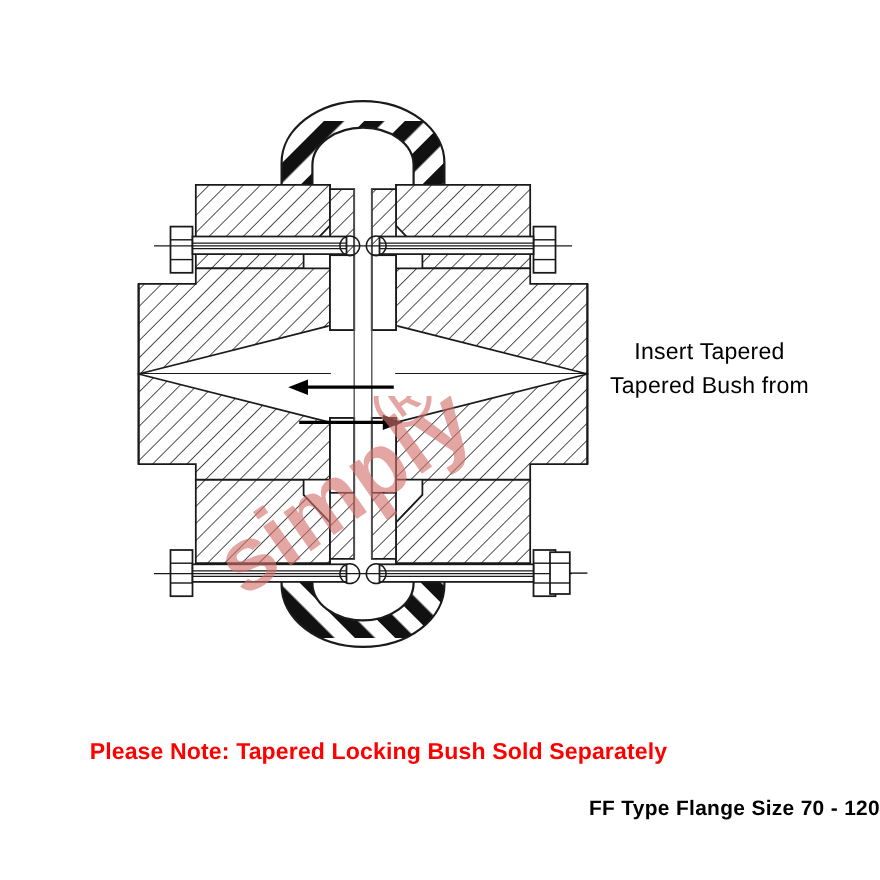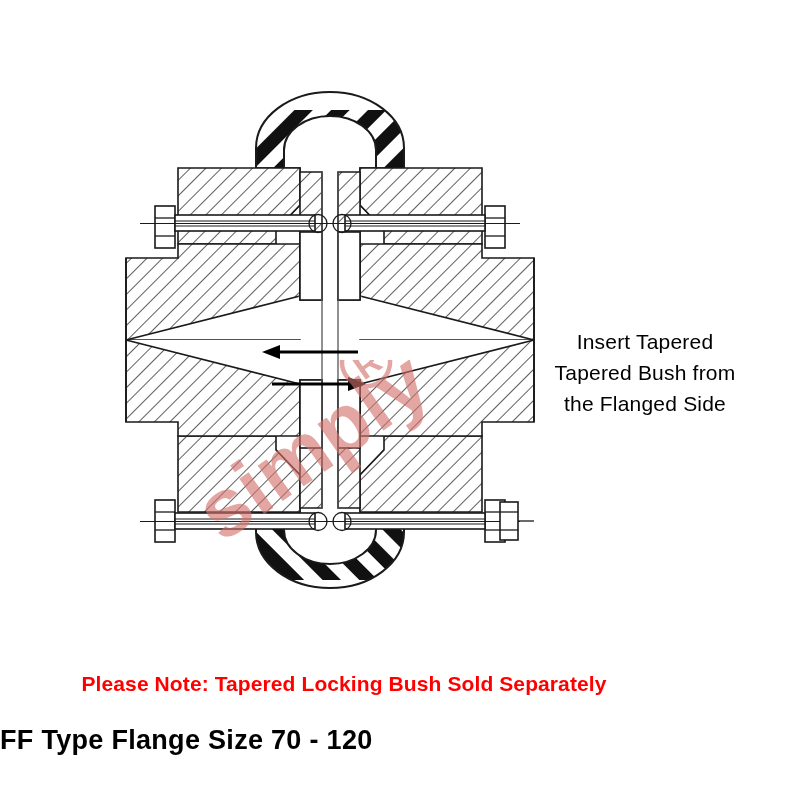--- a/index.html
+++ b/index.html
@@ -24,21 +24,21 @@
   }
   .diagram-svg {
     position: absolute;
     left: 0; top: 0;
     width: 800px;
     height: 800px;
   }
   .annotation {
     position: absolute;
     left: 520px;
-    top: 326px;
+    top: 304px;
     width: 250px;
     text-align: center;
     font-size: 21px;
     line-height: 31px;
     font-weight: 400;
     color: #000000;
     letter-spacing: 0.2px;
   }
   .annotation .ann-line { display: block; white-space: nowrap; }
   .note-line {
@@ -50,22 +50,22 @@
     font-size: 21px;
     font-weight: bold;
     color: #ff0000;
     letter-spacing: 0.1px;
   }
   .title-line {
     position: absolute;
     left: 0;
     top: 725px;
     width: 800px;
-    text-align: left;
-    font-size: 27px;
+    text-align: right;
+    font-size: 19px;
     font-weight: bold;
     color: #000000;
     letter-spacing: 0.3px;
   }
   .watermark {
     position: absolute;
     left: 160px;
     top: 360px;
     width: 300px;
     height: 200px;
@@ -280,20 +280,19 @@
           <circle cx="252" cy="52" r="24" fill="none" stroke="#d2716c" stroke-width="4.5"></circle>
           <text x="252" y="66" font-family="Liberation Sans, sans-serif" font-size="34" font-weight="bold" fill="#d2716c" text-anchor="middle">R</text>
         </g>
       </g>
     </svg>
   </div>
 
   <div class="annotation">
     <span class="ann-line">Insert Tapered</span>
     <span class="ann-line">Tapered Bush from</span>
-    <span class="ann-line">the Flanged Side</span>
   </div>
 
   <div class="note-line">Please Note: Tapered Locking Bush Sold Separately</div>
 
   <div class="title-line">FF Type Flange Size 70 - 120</div>
 
 </div>
 
 </body></html>

